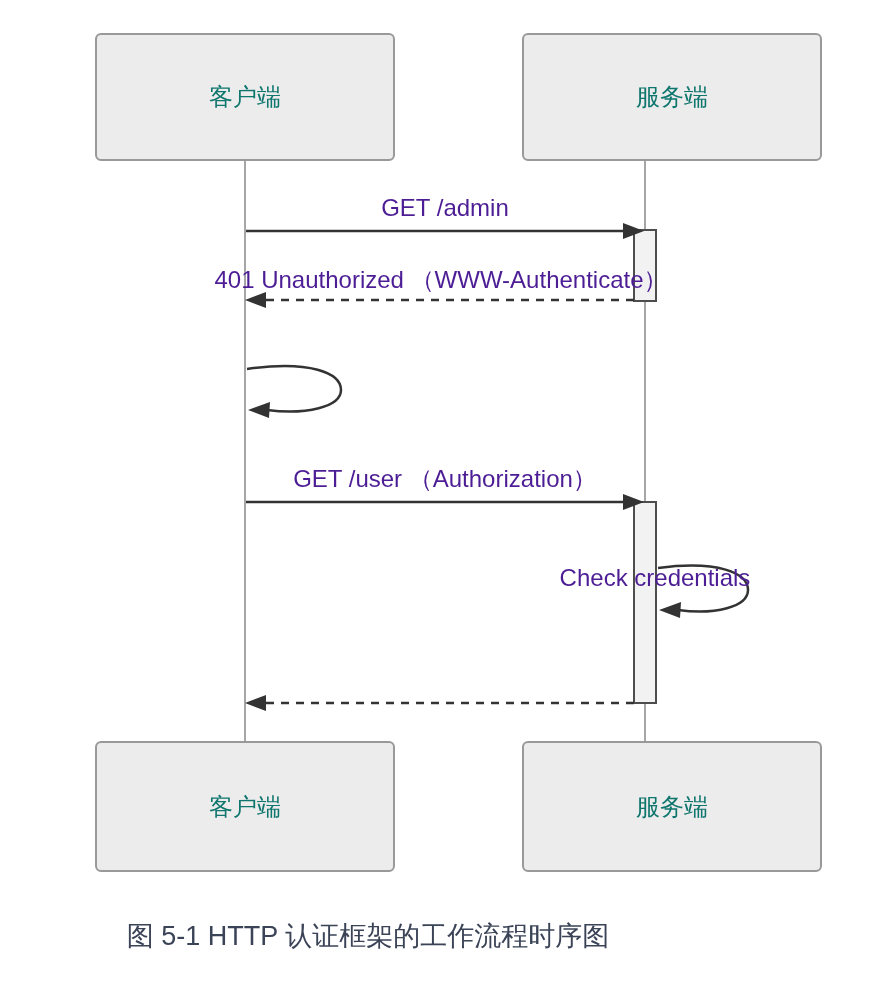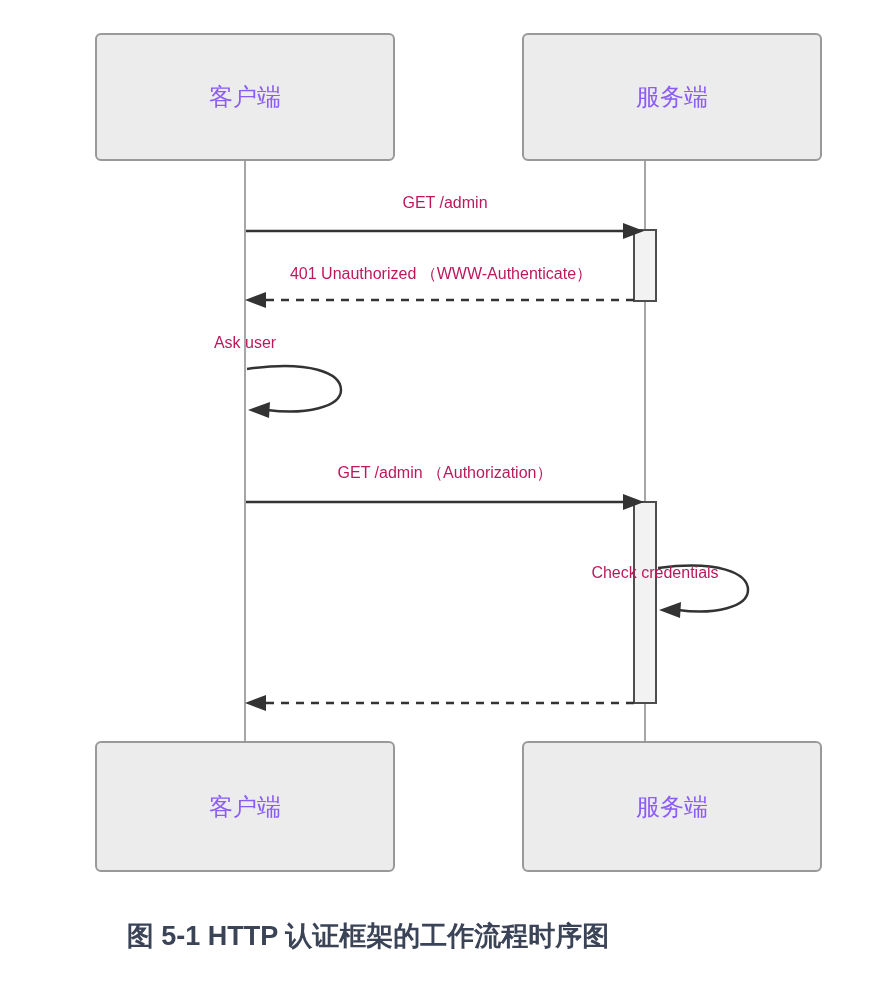--- a/index.html
+++ b/index.html
@@ -51,41 +51,41 @@
     width: 300px;
     height: 128px;
     background: #ececec;
     border: 2px solid #999999;
     border-radius: 6px;
     box-sizing: border-box;
     display: flex;
     align-items: center;
     justify-content: center;
     font-size: 24px;
-    color: #8b5cf6;
+    color: #0f766e;
   }
   .actor-top { top: 33px; }
   .actor-bottom { top: 741px; height: 131px; }
   .actor-client { left: 95px; }
   .actor-server { left: 522px; }
   .msg-label {
     position: absolute;
     text-align: center;
-    font-size: 16px;
-    color: #be185d;
+    font-size: 24px;
+    color: #4c1d95;
     white-space: nowrap;
   }
   .caption {
     position: absolute;
     left: 0;
     top: 918px;
     width: 736px;
     text-align: center;
     font-size: 27px;
-    font-weight: 700;
+    font-weight: 400;
     color: #3b4357;
   }
 </style>
 </head>
 <body>
 
 <div class="canvas">
 
   <svg class="layer" width="888" height="1000" viewBox="0 0 888 1000">
 
@@ -125,22 +125,21 @@
     <span>客户端</span>
   </div>
   <div class="actor-box actor-bottom actor-server">
     <span>服务端</span>
   </div>
 
   <div class="msg-label" style="left:245px; top:194px; width:400px;">GET /admin</div>
 
   <div class="msg-label" style="left:116px; top:264px; width:650px;">401 Unauthorized （WWW-Authenticate）</div>
 
-  <div class="msg-label" style="left:145px; top:334px; width:200px;">Ask user</div>
 
-  <div class="msg-label" style="left:195px; top:463px; width:500px;">GET /admin （Authorization）</div>
+  <div class="msg-label" style="left:195px; top:463px; width:500px;">GET /user （Authorization）</div>
 
   <div class="msg-label" style="left:500px; top:564px; width:310px;">Check credentials</div>
 
 
   <div class="caption">图 5-1 HTTP 认证框架的工作流程时序图</div>
 
 </div>
 
 </body></html>

